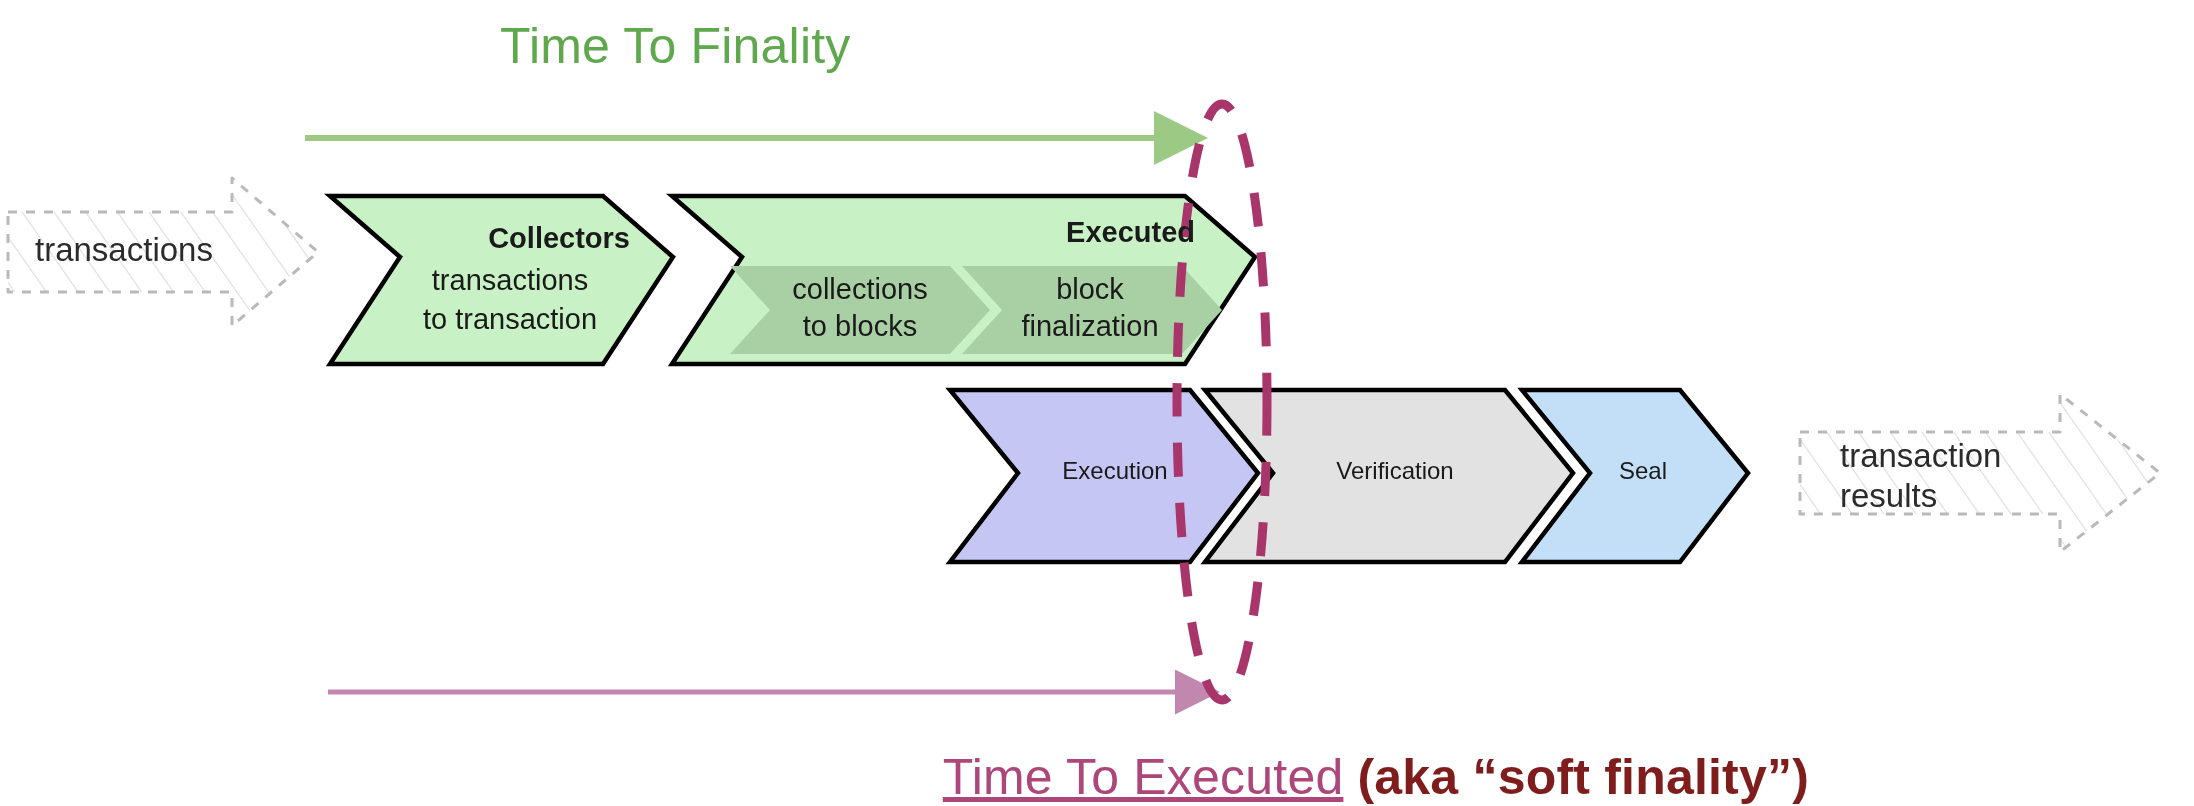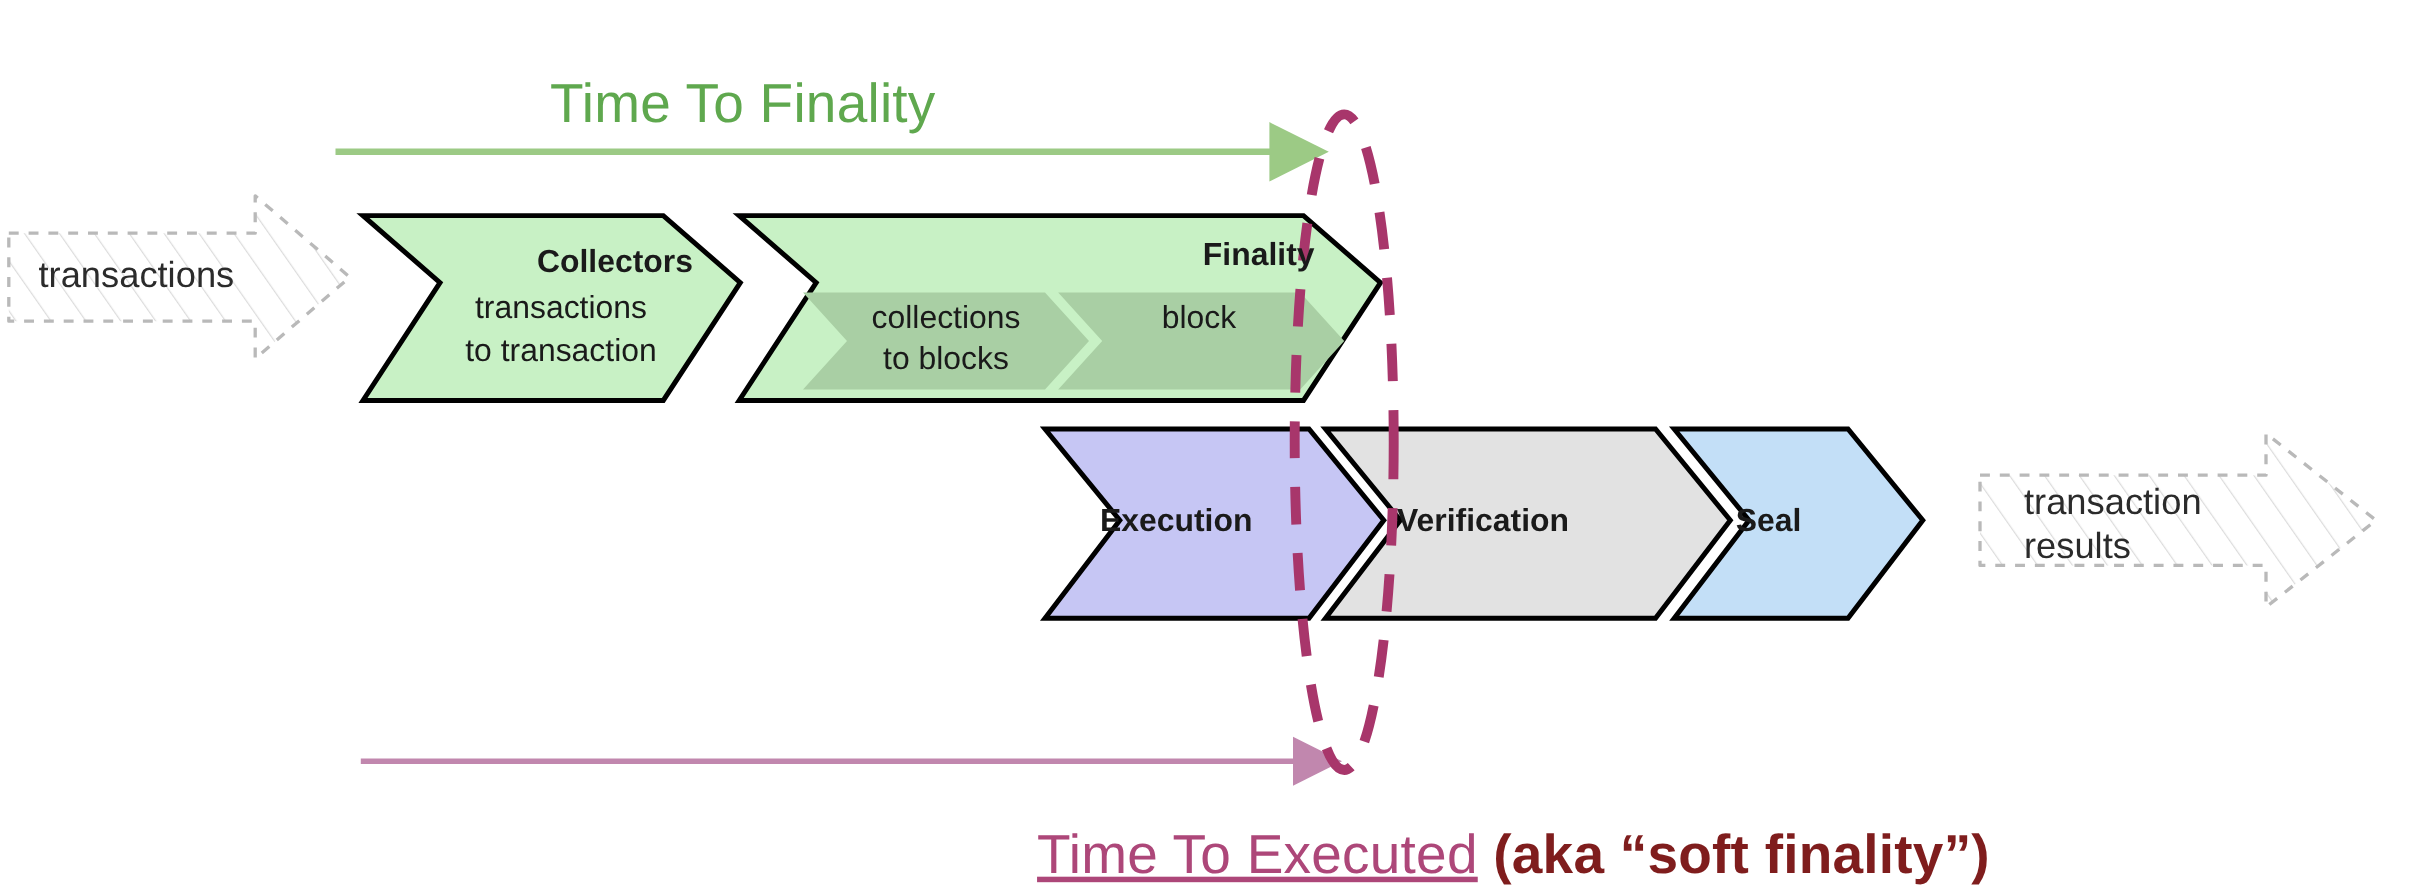--- a/index.html
+++ b/index.html
@@ -36,22 +36,23 @@
   .chev-title {
     font-weight: bold;
     font-size: 29px;
     text-align: right;
   }
   .chev-sub {
     font-size: 29px;
     text-align: center;
   }
   .chev-big {
-    font-weight: bold;
-    font-size: 29px;
+    font-weight: normal;
+    font-size: 24px;
+    text-align: center;
   }
   .ghost-label {
     font-size: 33px;
     color: #2b2b2b;
     text-align: left;
   }
   .title-green {
     font-size: 50px;
     color: #5FA84E;
     letter-spacing: 0.2px;
@@ -130,34 +131,35 @@
 
     <g>
       <line x1="328" y1="692" x2="1180" y2="692" stroke="#C187AE" stroke-width="5" marker-end="url(#purpleHead)"></line>
     </g>
 
     <g>
       <ellipse cx="1222" cy="402" rx="45" ry="298" fill="none" stroke="#A8366B" stroke-width="9" stroke-dasharray="34 26" stroke-linecap="butt"></ellipse>
     </g>
   </svg>
 
-  <div class="lbl title-green" style="left:500px; top:18px;margin-top:48px;">Time To Finality</div>
+  <div class="lbl title-green" style="left:500px; top:18px;">Time To Finality</div>
 
   <div class="lbl ghost-label" style="left:35px; top:232px; width:230px;">transactions</div>
 
   <div class="lbl chev-title" style="left:390px; top:222px; width:240px;">Collectors</div>
   <div class="lbl chev-sub" style="left:370px; top:264px; width:280px;">transactions</div>
   <div class="lbl chev-sub" style="left:370px; top:303px; width:280px;">to transaction</div>
 
-  <div class="lbl chev-title" style="left:755px; top:216px; width:440px;">Finality</div>
+  <div class="lbl chev-title" style="left:755px; top:216px; width:440px;">Executed</div>
 
   <div class="lbl chev-sub" style="left:740px; top:273px; width:240px;">collections</div>
   <div class="lbl chev-sub" style="left:740px; top:310px; width:240px;">to blocks</div>
 
   <div class="lbl chev-sub" style="left:970px; top:273px; width:240px;">block</div>
+  <div class="lbl chev-sub" style="left:970px; top:310px; width:240px;">finalization</div>
 
   <div class="lbl chev-big" style="left:1000px; top:458px; width:230px;">Execution</div>
 
   <div class="lbl chev-big" style="left:1270px; top:458px; width:250px;">Verification</div>
 
   <div class="lbl chev-big" style="left:1578px; top:458px; width:130px;">Seal</div>
 
   <div class="lbl ghost-label" style="left:1840px; top:438px; width:280px;">transaction</div>
   <div class="lbl ghost-label" style="left:1840px; top:478px; width:280px;">results</div>
 

